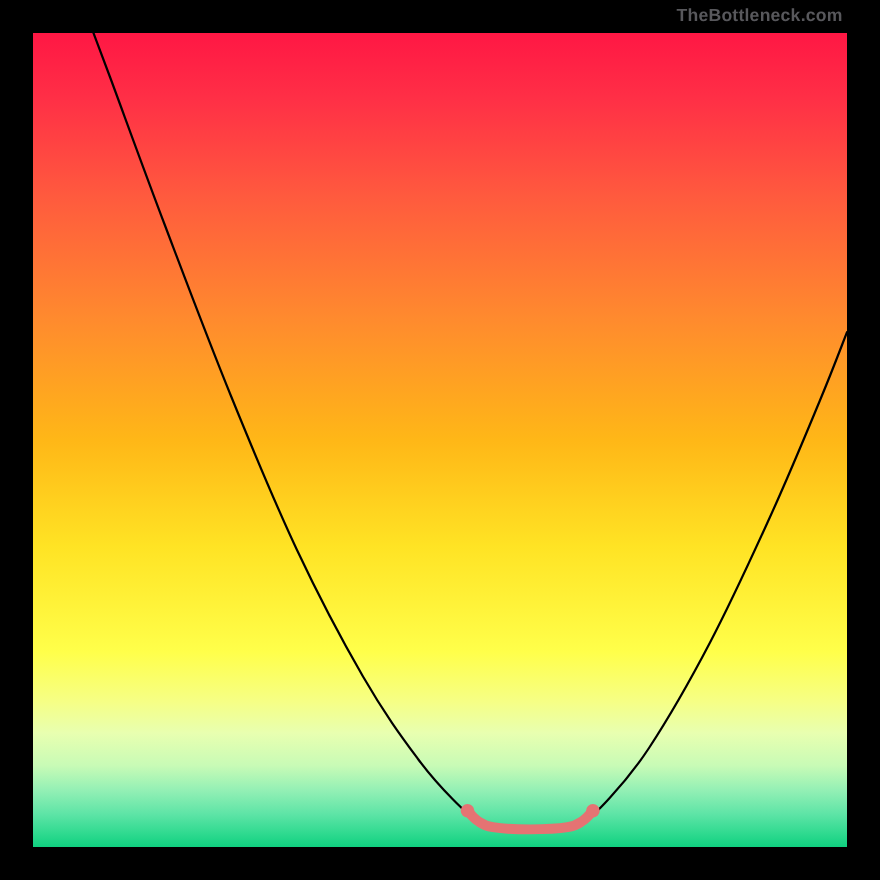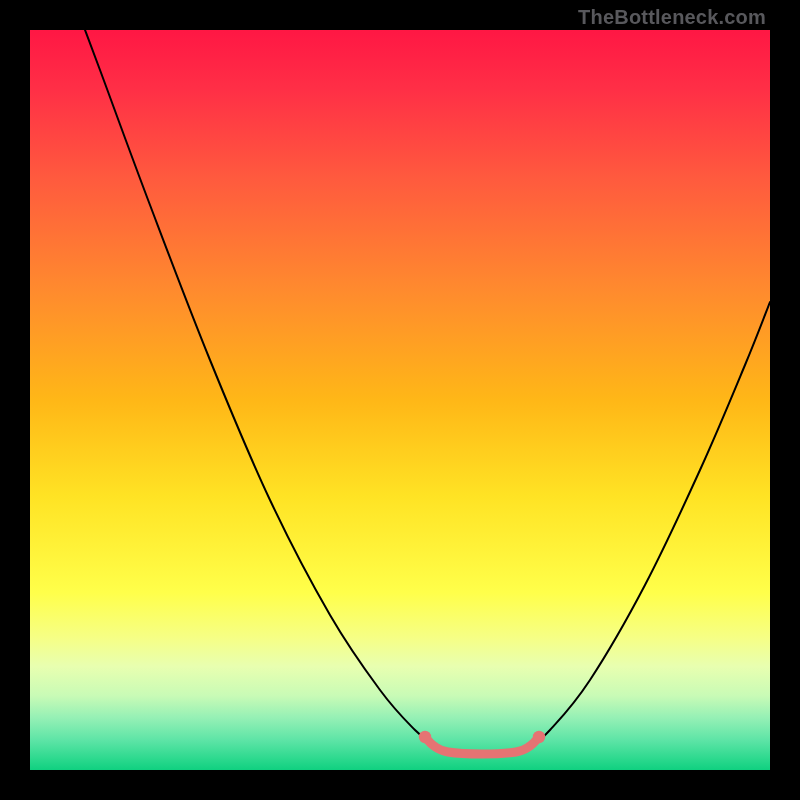--- a/index.html
+++ b/index.html
@@ -19,21 +19,21 @@
     background: #000;
   }
   svg {
     display: block;
   }
   .watermark {
     position: absolute;
     top: 6px;
     right: 34px;
     font-family: Arial, Helvetica, sans-serif;
-    font-size: 20px;
+    font-size: 16px;
     font-weight: 600;
     color: #58585c;
     letter-spacing: 0.2px;
     z-index: 5;
   }
 </style>
 </head>
 <body>
 
 <div class="watermark">TheBottleneck.com</div>

